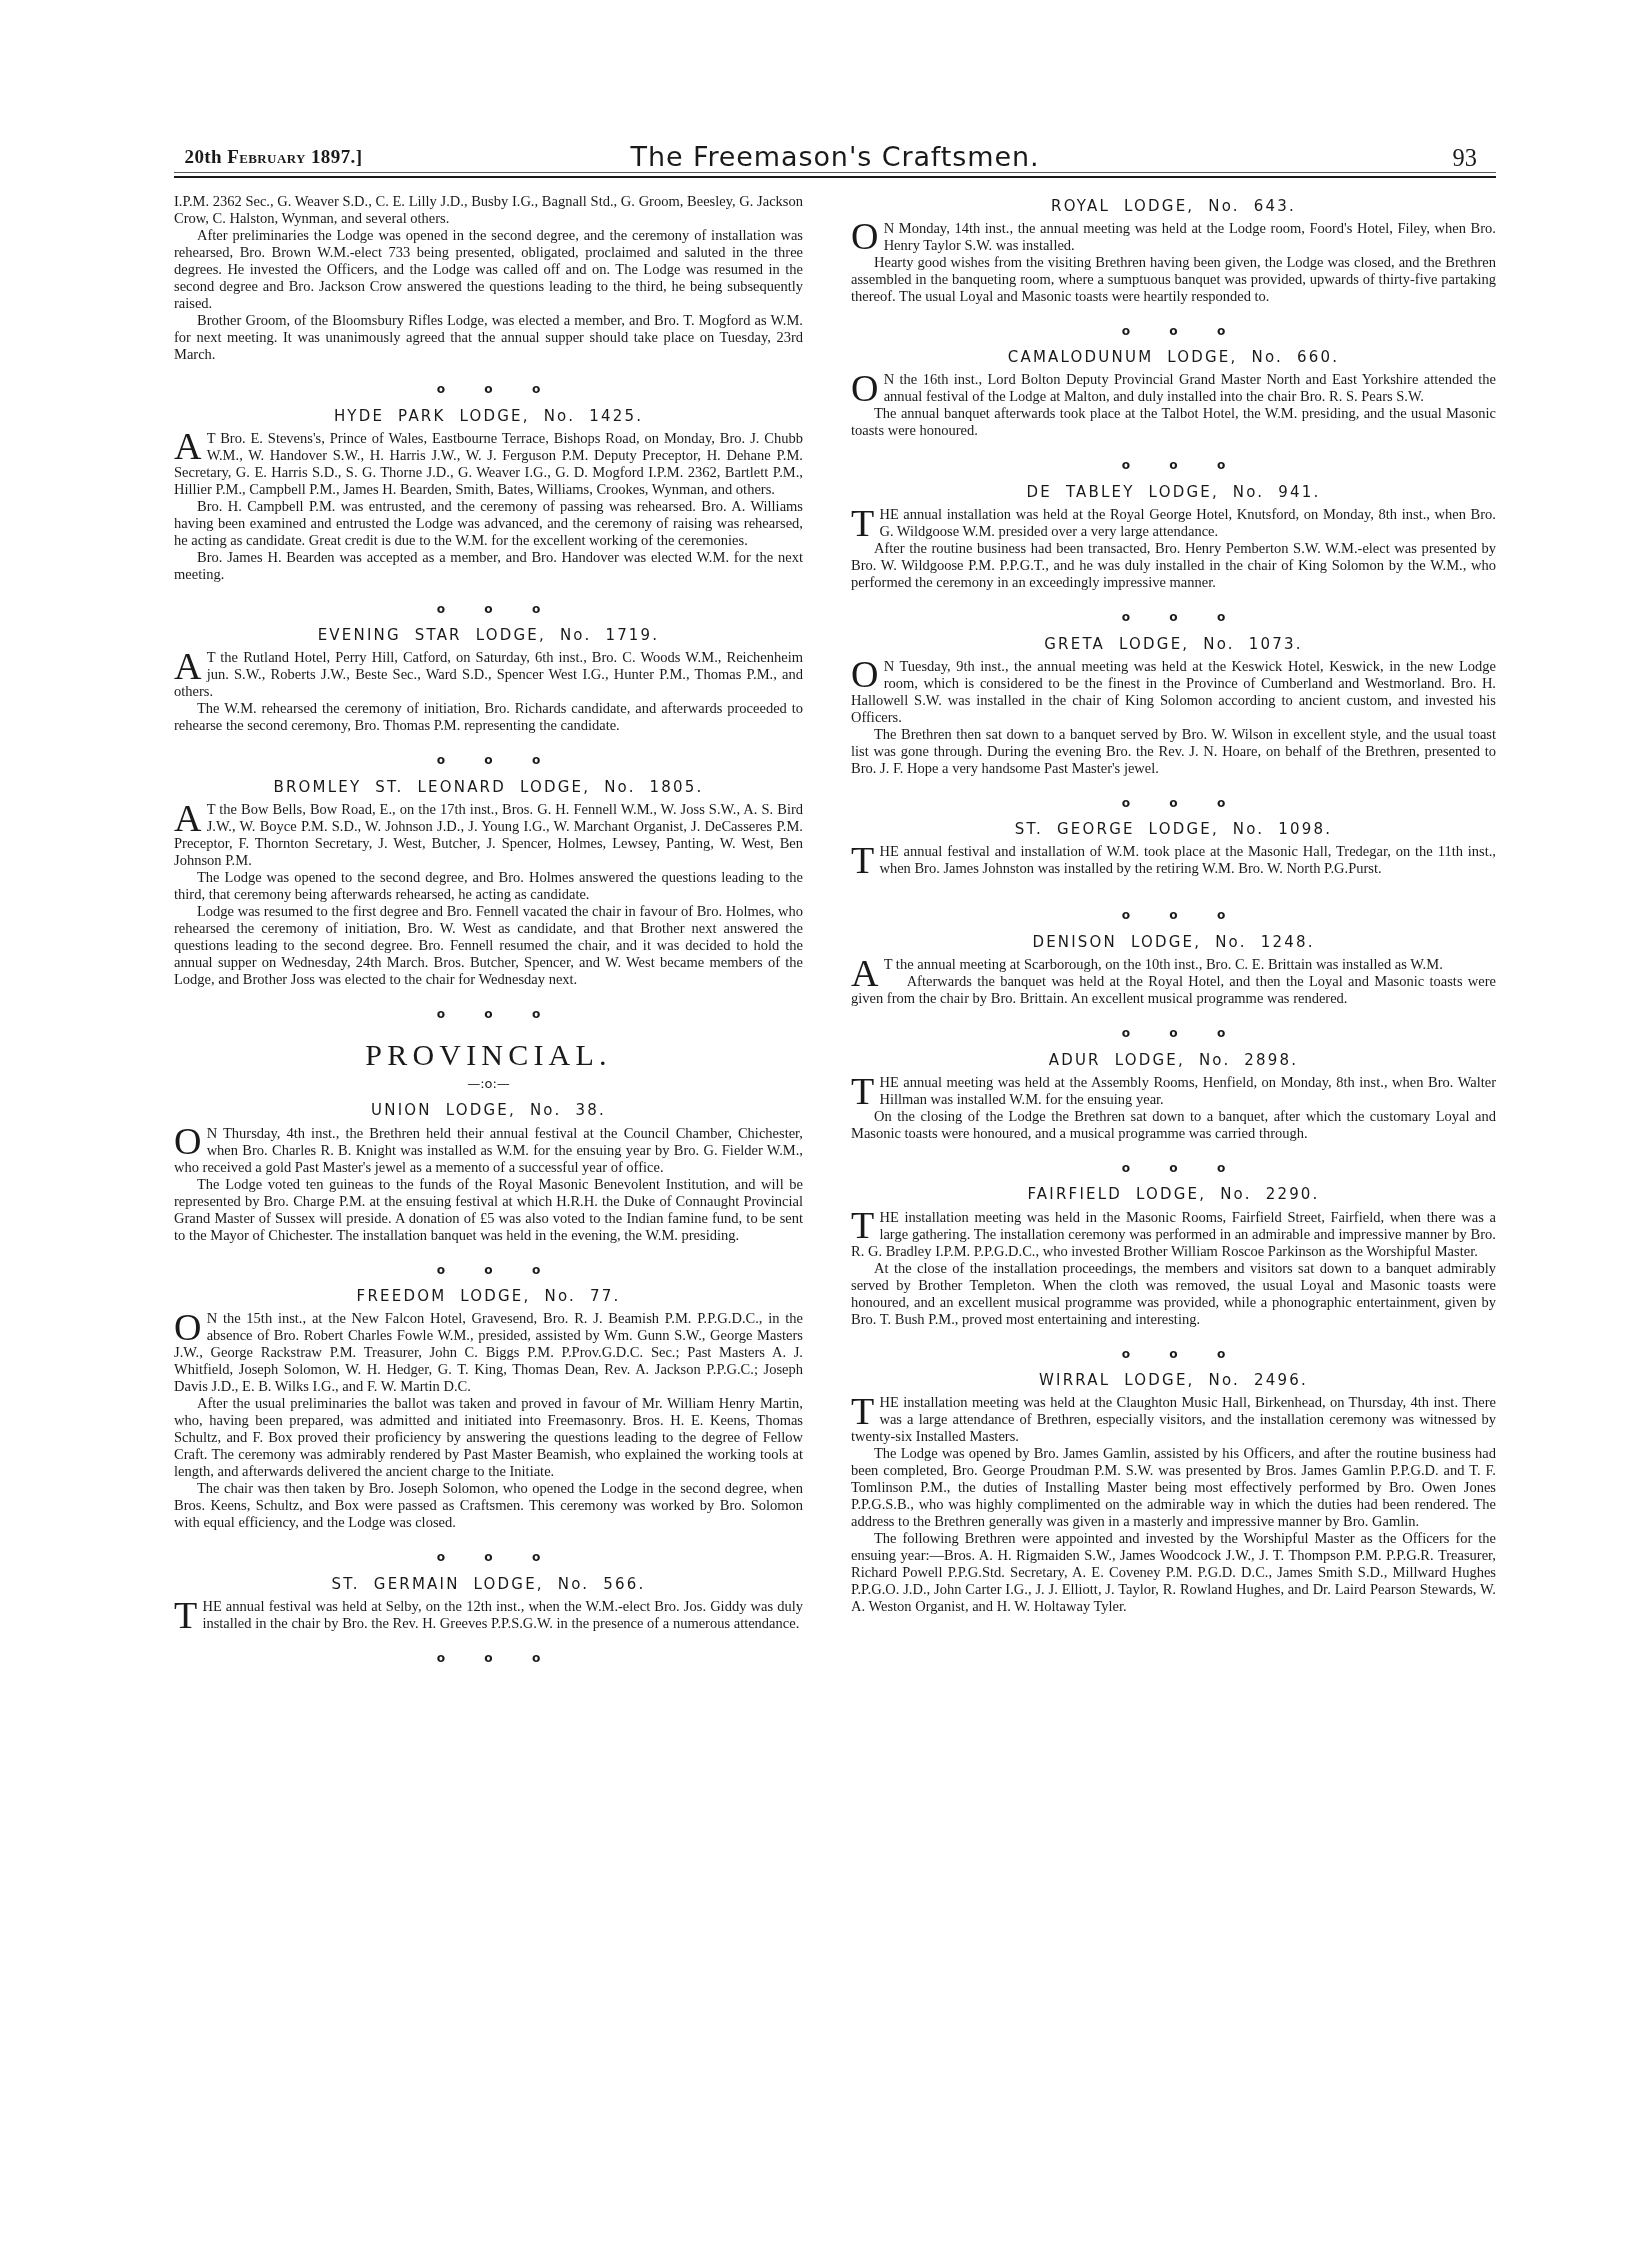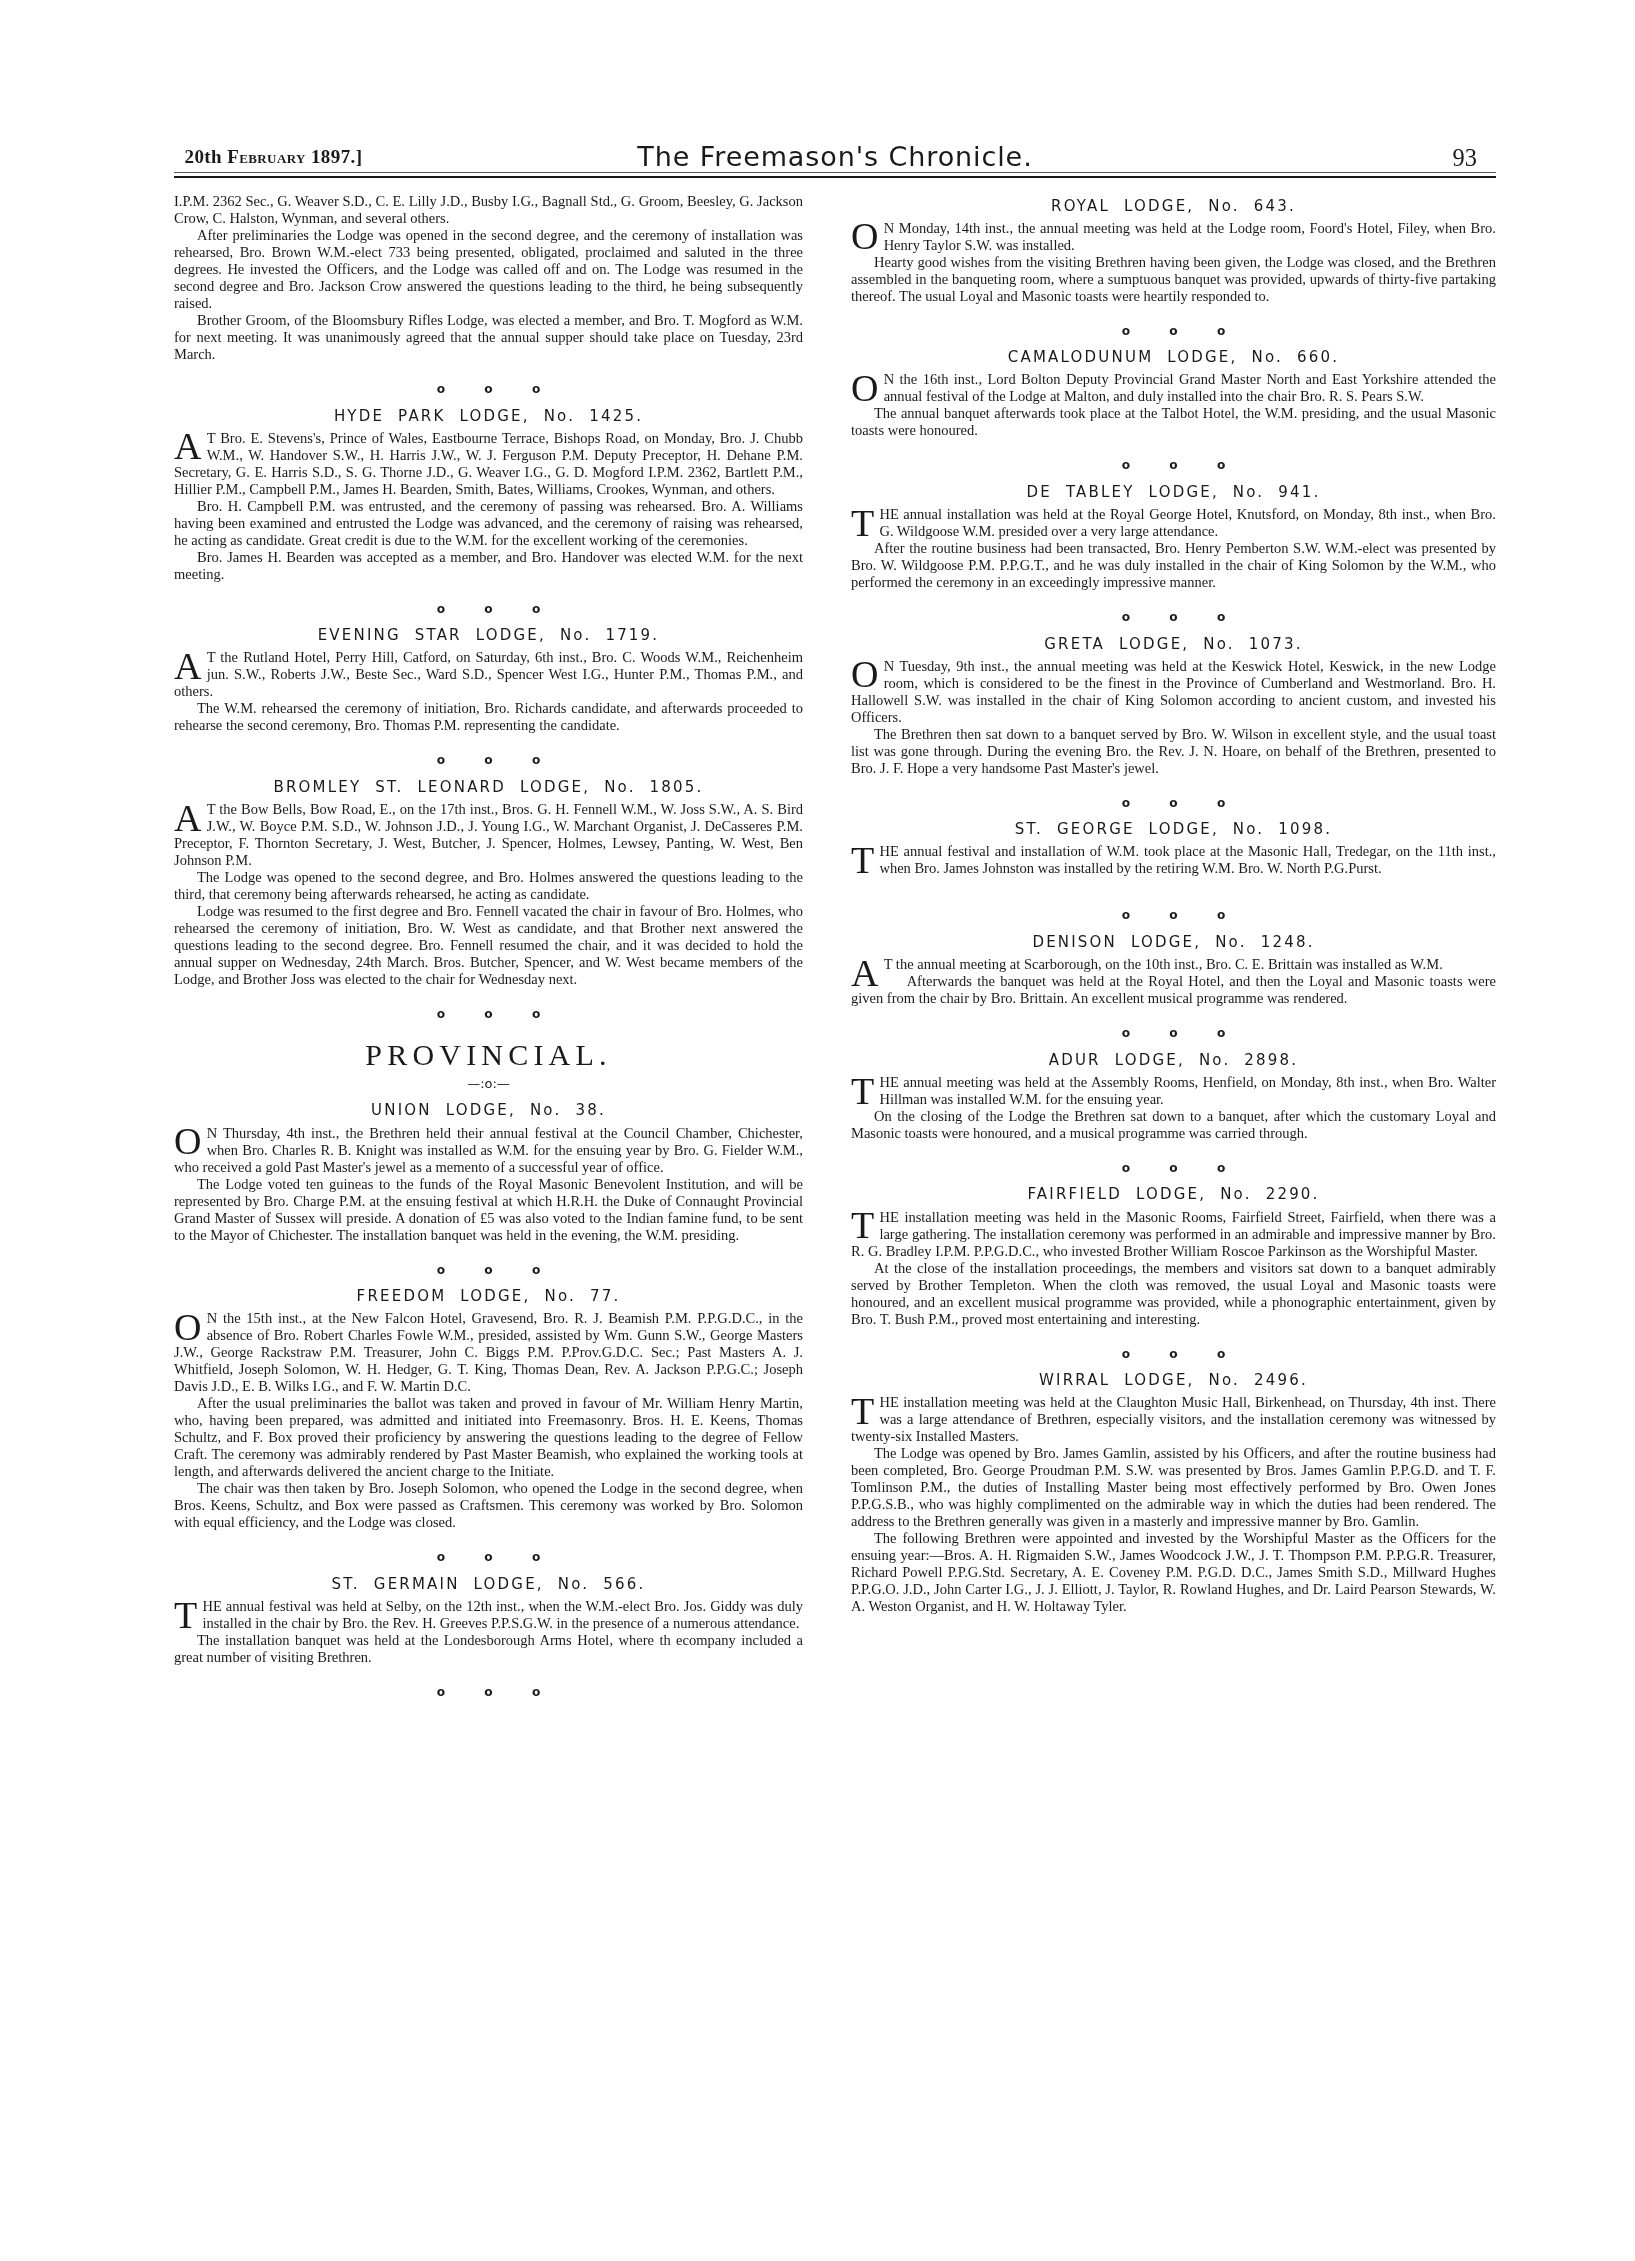--- a/index.html
+++ b/index.html
@@ -75,21 +75,21 @@
 <body>
 
 <div class="page">
 
   <div class="masthead">
     <div class="date">
       <span>20th</span>
       <span class="sc">February</span>
       <span>1897.]</span>
     </div>
-    <div class="title">The Freemason's Chronicle.</div>
+    <div class="title">The Freemason's Craftsmen.</div>
     <div class="pageno">93</div>
     <div class="rule2"></div>
     <div class="rule"></div>
   </div>
 
   <div class="columns">
 
     <div class="col left">
       <div>
         <p class="noindent">I.P.M. 2362 Sec., G. Weaver S.D., C. E. Lilly J.D., Busby I.G., Bagnall Std., G. Groom, Beesley, G. Jackson Crow, C. Halston, Wynman, and several others.</p>
@@ -141,21 +141,20 @@
         <p class="dropcap-p"><span class="dropcap">O</span><span>N the 15th inst., at the New Falcon Hotel, Gravesend, Bro. R. J. Beamish P.M. P.P.G.D.C., in the absence of Bro. Robert Charles Fowle W.M., presided, assisted by Wm. Gunn S.W., George Masters J.W., George Rackstraw P.M. Treasurer, John C. Biggs P.M. P.Prov.G.D.C. Sec.; Past Masters A. J. Whitfield, Joseph Solomon, W. H. Hedger, G. T. King, Thomas Dean, Rev. A. Jackson P.P.G.C.; Joseph Davis J.D., E. B. Wilks I.G., and F. W. Martin D.C.</span></p>
         <p>After the usual preliminaries the ballot was taken and proved in favour of Mr. William Henry Martin, who, having been prepared, was admitted and initiated into Freemasonry. Bros. H. E. Keens, Thomas Schultz, and F. Box proved their proficiency by answering the questions leading to the degree of Fellow Craft. The ceremony was admirably rendered by Past Master Beamish, who explained the working tools at length, and afterwards delivered the ancient charge to the Initiate.</p>
         <p>The chair was then taken by Bro. Joseph Solomon, who opened the Lodge in the second degree, when Bros. Keens, Schultz, and Box were passed as Craftsmen. This ceremony was worked by Bro. Solomon with equal efficiency, and the Lodge was closed.</p>
       </div>
 
       <div class="sep">o o o</div>
 
       <div>
         <h3 class="lodge">ST. GERMAIN LODGE, No. 566.</h3>
         <p class="dropcap-p"><span class="dropcap">T</span><span>HE annual festival was held at Selby, on the 12th inst., when the W.M.-elect Bro. Jos. Giddy was duly installed in the chair by Bro. the Rev. H. Greeves P.P.S.G.W. in the presence of a numerous attendance.</span></p>
-        <p>The installation banquet was held at the Londesborough Arms Hotel, where th ecompany included a great number of visiting Brethren.</p>
       </div>
 
       <div class="sep">o o o</div>
     </div>
 
     <div class="col right">
 
       <div>
         <h3 class="lodge" style="margin-top:3.5px">ROYAL LODGE, No. 643.</h3>
         <p class="dropcap-p"><span class="dropcap">O</span><span>N Monday, 14th inst., the annual meeting was held at the Lodge room, Foord's Hotel, Filey, when Bro. Henry Taylor S.W. was installed.</span></p>

